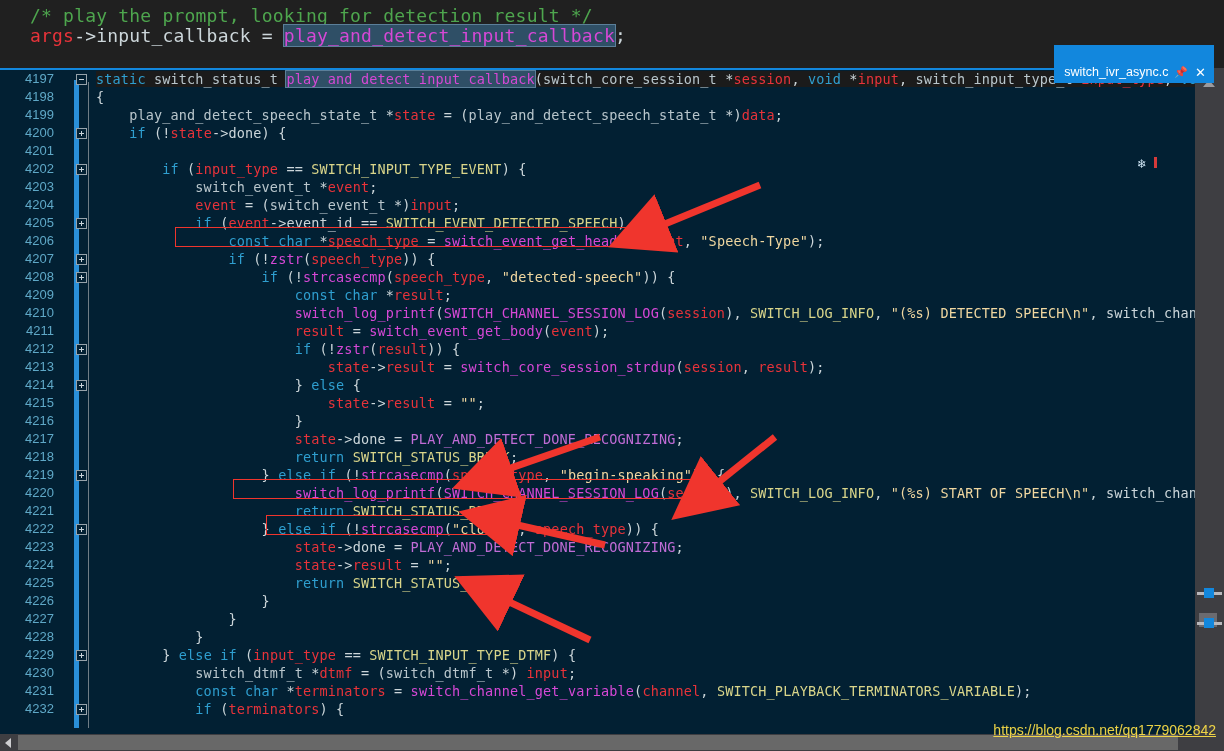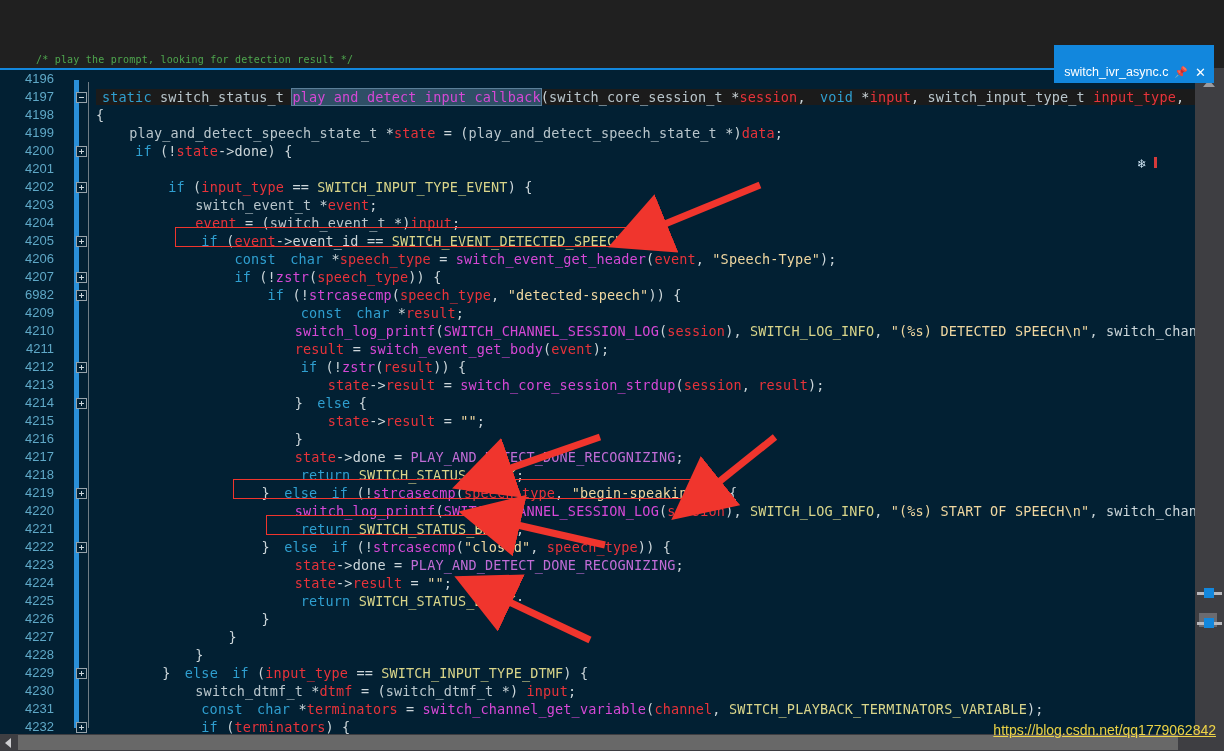--- a/index.html
+++ b/index.html
@@ -9,22 +9,22 @@
     font-family:"DejaVu Sans Mono","Liberation Mono",monospace;
   }
   #root{position:relative;width:1224px;height:751px;}
 
   
   .top-pane{
     position:absolute;left:0;top:0;width:1224px;height:70px;
     background:#202020;overflow:hidden;
   }
   .top-line{
-    position:absolute;left:36px;white-space:pre;
-    font-size:10px;line-height:17px;letter-spacing:0.2px;margin-top:44px;
+    position:absolute;left:30px;white-space:pre;
+    font-size:18px;line-height:17px;letter-spacing:0.2px;
   }
   .top-line.l1{top:7px;}
   .top-line.l2{top:27px;}
 
   
   .tab{
     position:absolute;right:10px;top:45px;height:22px;
     background:#1287dd;color:#ffffff;
     display:flex;align-items:center;gap:6px;
     padding:16px 7px 0 10px;
@@ -76,21 +76,21 @@
     content:"";position:absolute;left:4px;top:2px;width:1px;height:5px;background:#c9d3d9;
   }
   .ctext{
     position:absolute;left:96px;white-space:pre;
     font-size:13.5px;line-height:18px;letter-spacing:0.15px;
     font-family:"DejaVu Sans Mono","Liberation Mono",monospace;
   }
 
   
   .c-cmt{color:#4ea64e;}
-  .c-kw{color:#2f9fd0;padding-left:6px;}
+  .c-kw{color:#2f9fd0;}
   .c-type{color:#b9c6cc;}
   .c-var{color:#e8333a;}
   .c-fn{color:#d648d6;}
   .c-const{color:#d9d58a;}
   .c-str{color:#f0d7a0;}
   .c-plain{color:#ccd6da;}
   .c-mac{color:#c06cd6;}
 
   .sel{background:#2f4f66;outline:1px solid #5b7f99;text-align:right;}
   .hl-word{background:#1b1b1b;}
@@ -154,24 +154,20 @@
     <span class="x">✕</span>
   </div>
 
   <div class="editor">
     <div class="gutter"></div>
     <div class="fold-col"></div>
     <div class="changebar"></div>
     <div class="foldguide"></div>
     <div class="code-rows" id="rows">
         <div class="row">
-          <div class="lnum">4196</div>
-          <div class="ctext"></div>
-        </div>
-        <div class="row">
           <div class="lnum">4197</div>
           <div class="fold"></div>
           <div class="ctext"><span class="hl-word"><span class="c-kw">static</span> <span class="c-type">switch_status_t</span> </span><span class="sel c-fn">play_and_detect_input_callback</span><span class="hl-word"><span class="c-plain">(</span><span class="c-type">switch_core_session_t</span> <span class="c-plain">*</span><span class="c-var">session</span><span class="c-plain">,</span> <span class="c-kw">void</span> <span class="c-plain">*</span><span class="c-var">input</span><span class="c-plain">,</span> <span class="c-type">switch_input_type_t</span> <span class="c-var">input_type</span><span class="c-plain">,</span> <span class="c-kw">void</span> <span class="c-plain">*</span></span></div>
         </div>
         <div class="row">
           <div class="lnum">4198</div>
           <div class="ctext"><span class="c-plain">{</span></div>
         </div>
         <div class="row">
           <div class="lnum">4199</div>
@@ -206,21 +202,21 @@
         <div class="row">
           <div class="lnum">4206</div>
           <div class="ctext">                <span class="c-kw">const</span> <span class="c-kw">char</span> <span class="c-plain">*</span><span class="c-var">speech_type</span> <span class="c-plain">=</span> <span class="c-fn">switch_event_get_header</span><span class="c-plain">(</span><span class="c-var">event</span><span class="c-plain">,</span> <span class="c-str">"Speech-Type"</span><span class="c-plain">);</span></div>
         </div>
         <div class="row">
           <div class="lnum">4207</div>
           <div class="fold plus"></div>
           <div class="ctext">                <span class="c-kw">if</span> <span class="c-plain">(!</span><span class="c-fn">zstr</span><span class="c-plain">(</span><span class="c-var">speech_type</span><span class="c-plain">))</span> <span class="c-plain">{</span></div>
         </div>
         <div class="row">
-          <div class="lnum">6982</div>
+          <div class="lnum">4208</div>
           <div class="fold plus"></div>
           <div class="ctext">                    <span class="c-kw">if</span> <span class="c-plain">(!</span><span class="c-fn">strcasecmp</span><span class="c-plain">(</span><span class="c-var">speech_type</span><span class="c-plain">,</span> <span class="c-str">"detected-speech"</span><span class="c-plain">))</span> <span class="c-plain">{</span></div>
         </div>
         <div class="row">
           <div class="lnum">4209</div>
           <div class="ctext">                        <span class="c-kw">const</span> <span class="c-kw">char</span> <span class="c-plain">*</span><span class="c-var">result</span><span class="c-plain">;</span></div>
         </div>
         <div class="row">
           <div class="lnum">4210</div>
           <div class="ctext">                        <span class="c-fn">switch_log_printf</span><span class="c-plain">(</span><span class="c-fn">SWITCH_CHANNEL_SESSION_LOG</span><span class="c-plain">(</span><span class="c-var">session</span><span class="c-plain">),</span> <span class="c-const">SWITCH_LOG_INFO</span><span class="c-plain">,</span> <span class="c-str">"(%s) DETECTED SPEECH\n"</span><span class="c-plain">,</span> <span class="c-plain">switch_channel_</span></div>

